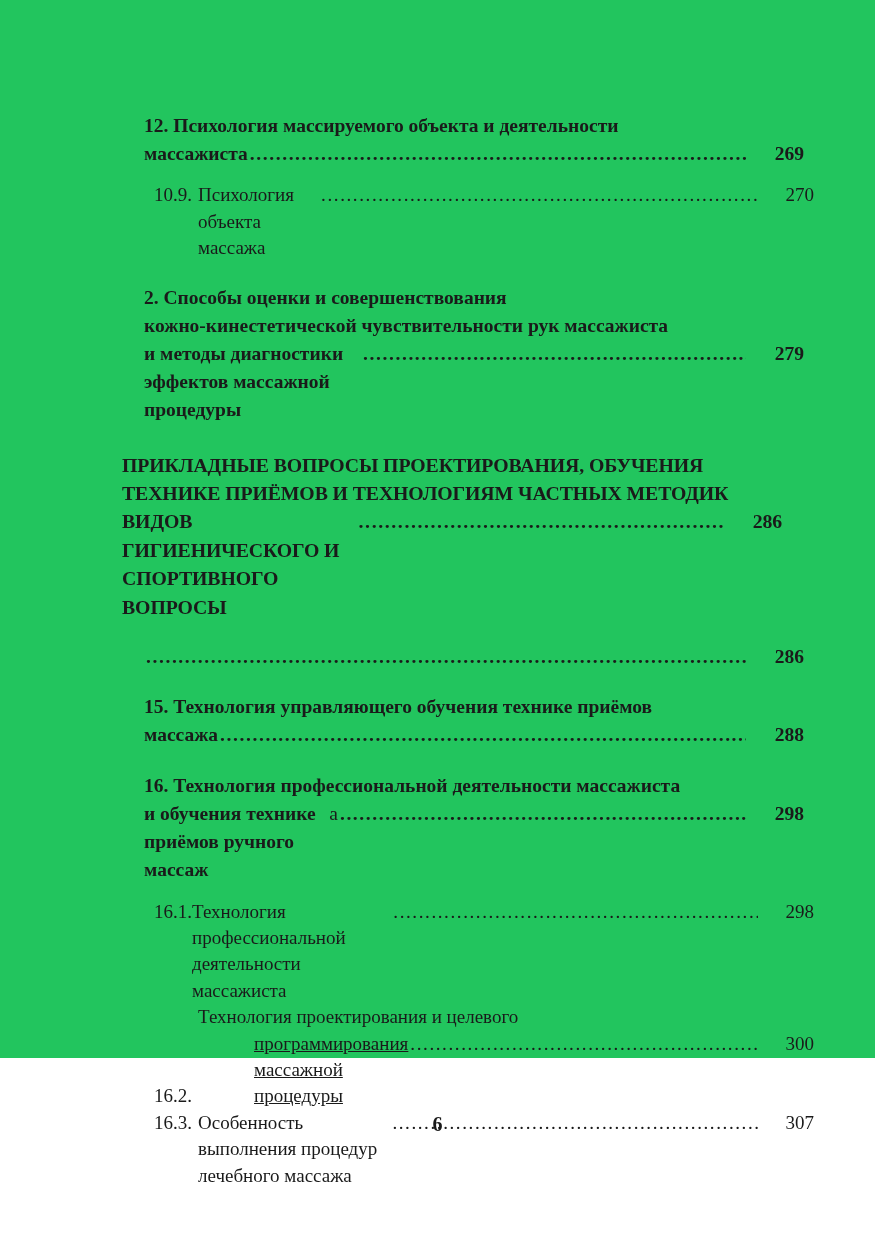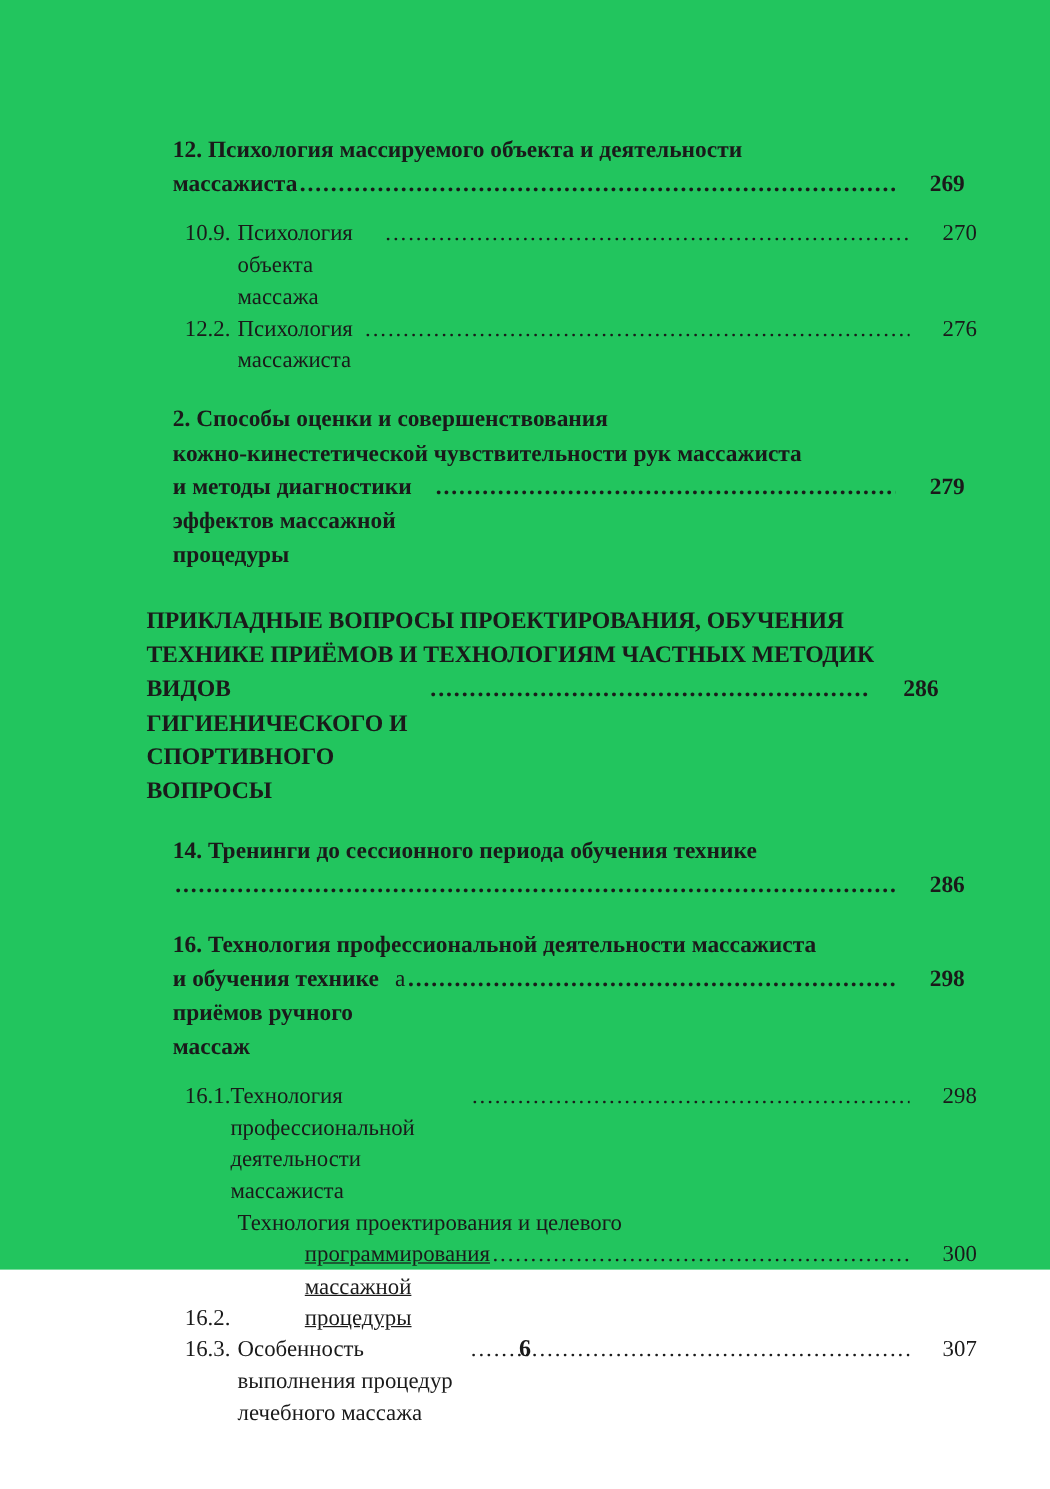--- a/index.html
+++ b/index.html
@@ -162,28 +162,20 @@
 
     <div class="entry lvl2 grp-tight">
       <div class="row">
         <span class="num">10.9.</span>
         <span class="txt" style="padding-left:6px;">Психология объекта массажа</span>
         <span class="leader"></span>
         <span class="pg">270</span>
       </div>
     </div>
 
-    <div class="entry lvl2">
-      <div class="row">
-        <span class="num">12.2.</span>
-        <span class="txt" style="padding-left:6px;">Психология массажиста </span>
-        <span class="leader"></span>
-        <span class="pg">276</span>
-      </div>
-    </div>
 
     <div class="entry lvl1">
       <div class="lines">
         <div class="line"><span>2. Способы оценки и совершенствования</span></div>
         <div class="line"><span>кожно-кинестетической чувствительности рук массажиста</span></div>
         <div class="line">
             <div class="row">
           <span class="txt">и методы диагностики эффектов массажной процедуры</span>
           <span class="leader"></span>
           <span class="pg">279</span>
@@ -201,30 +193,41 @@
           <span class="txt">ВИДОВ ГИГИЕНИЧЕСКОГО И СПОРТИВНОГО ВОПРОСЫ</span>
           <span class="leader"></span>
           <span class="pg">286</span>
         </div>
           </div>
       </div>
     </div>
 
     <div class="entry lvl1">
       <div class="lines">
-        <div class="line"><span>14. Тренинги до сессионного периода обучения технике</span></div>
         <div class="line">
             <div class="row">
           <span class="leader"></span>
           <span class="pg">286</span>
         </div>
           </div>
       </div>
     </div>
 
+    <div class="entry lvl1">
+      <div class="lines">
+        <div class="line"><span>15. Технология управляющего обучения технике приёмов</span></div>
+        <div class="line">
+            <div class="row">
+          <span class="txt">массажа</span>
+          <span class="leader"></span>
+          <span class="pg">288</span>
+        </div>
+          </div>
+      </div>
+    </div>
 
     <div class="entry lvl1">
       <div class="lines">
         <div class="line"><span>16. Технология профессиональной деятельности массажиста</span></div>
         <div class="line">
             <div class="row">
           <span class="txt">и обучения технике приёмов ручного массаж</span>
               <span class="regular-tail">а</span>
           <span class="leader"></span>
           <span class="pg">298</span>

